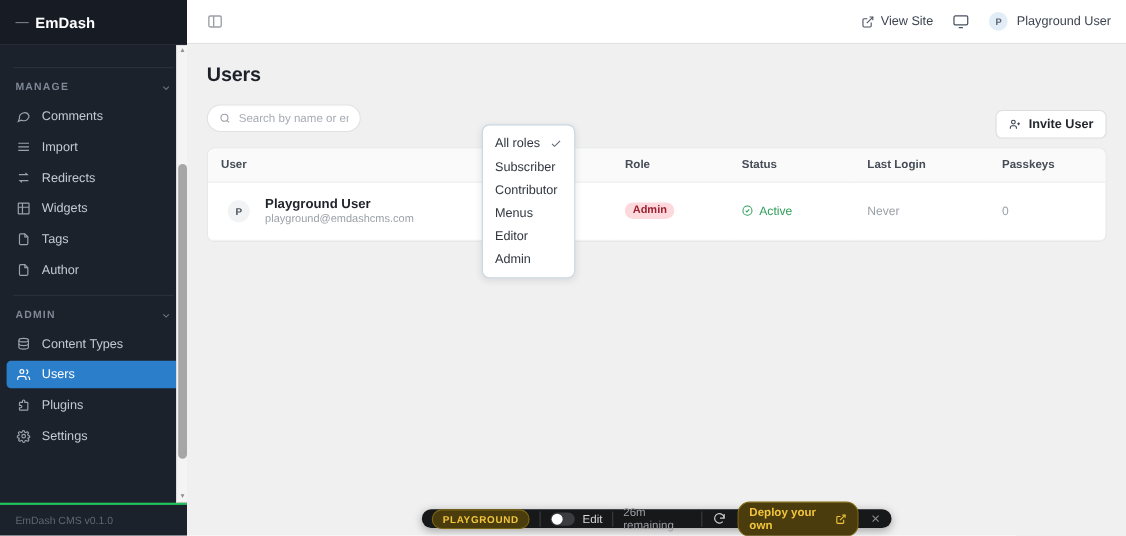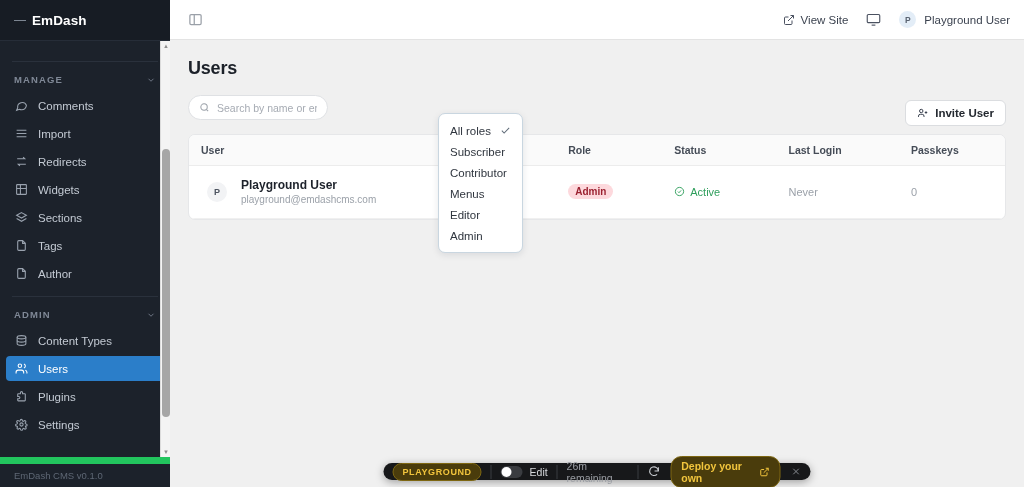--- a/index.html
+++ b/index.html
@@ -89,21 +89,21 @@
     color: #99a2ae;
     flex: 0 0 14px;
   }
   .nav-item.active {
     background: #2b7ec9;
     color: #ffffff;
   }
   .nav-item.active .ico { color: #ffffff; }
   .sidebar-footer {
     height: 30px;
-    border-top: 7px solid #22c55e;
+    border-top: 2px solid #22c55e;
     display: flex;
     align-items: center;
     padding: 0 14px;
     font-size: 9.5px;
     color: #5e6774;
   }
   
   .sb-track {
     position: absolute;
     top: 41px; left: 160px;
@@ -433,29 +433,20 @@
         <div class="nav-item">
           <span class="ico">
             <svg width="13" height="13" viewBox="0 0 24 24" fill="none" stroke="currentColor" stroke-width="2">
                 <rect x="3" y="3" width="18" height="18" rx="1"></rect>
                 <path d="M3 10h18M10 3v18"></path>
               </svg>
           </span>
           <span>Widgets</span>
         </div>
 
-        <div class="nav-item">
-          <span class="ico">
-            <svg width="13" height="13" viewBox="0 0 24 24" fill="none" stroke="currentColor" stroke-width="2">
-                <path d="M12 3l9 5-9 5-9-5 9-5z"></path>
-                <path d="M3 14l9 5 9-5"></path>
-              </svg>
-          </span>
-          <span>Sections</span>
-        </div>
 
 
         <div class="nav-item">
           <span class="ico">
             <svg width="13" height="13" viewBox="0 0 24 24" fill="none" stroke="currentColor" stroke-width="2">
                 <path d="M14 3H7a2 2 0 0 0-2 2v14a2 2 0 0 0 2 2h10a2 2 0 0 0 2-2V8z"></path>
                 <path d="M14 3v5h5"></path>
               </svg>
           </span>
           <span>Tags</span>

